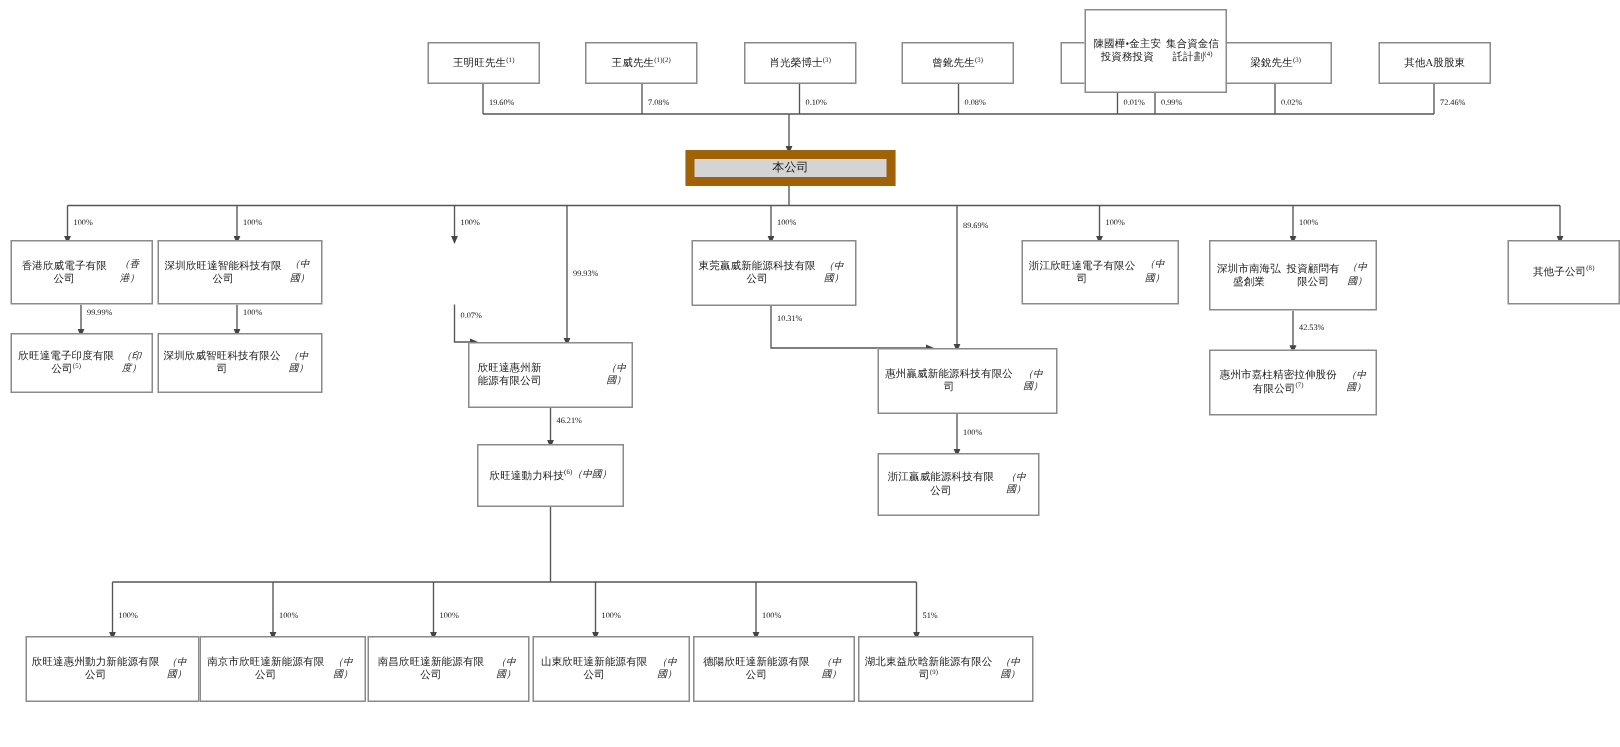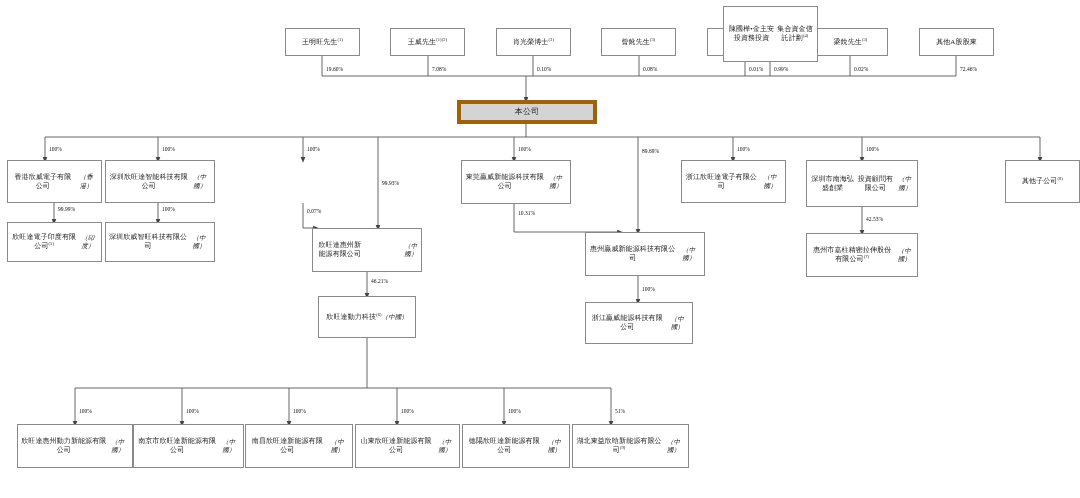--- a/index.html
+++ b/index.html
@@ -44,21 +44,21 @@
     white-space: nowrap;
   }
   .node .nm.wrap { white-space: normal; }
   .node .loc {
     font-size: 6.5px;
     font-style: italic;
     color: #222;
   }
   .node.root {
     background: #d4d4d4;
-    border: 4px solid #a16207;
+    border: 6px solid #a16207;
   }
   .node.root .nm { font-size: 8px; }
   .pct {
     position: absolute;
     font-size: 5.5px;
     color: #111;
     z-index: 4;
     white-space: nowrap;
     font-family: "Liberation Serif", "DejaVu Serif", serif;
   }

